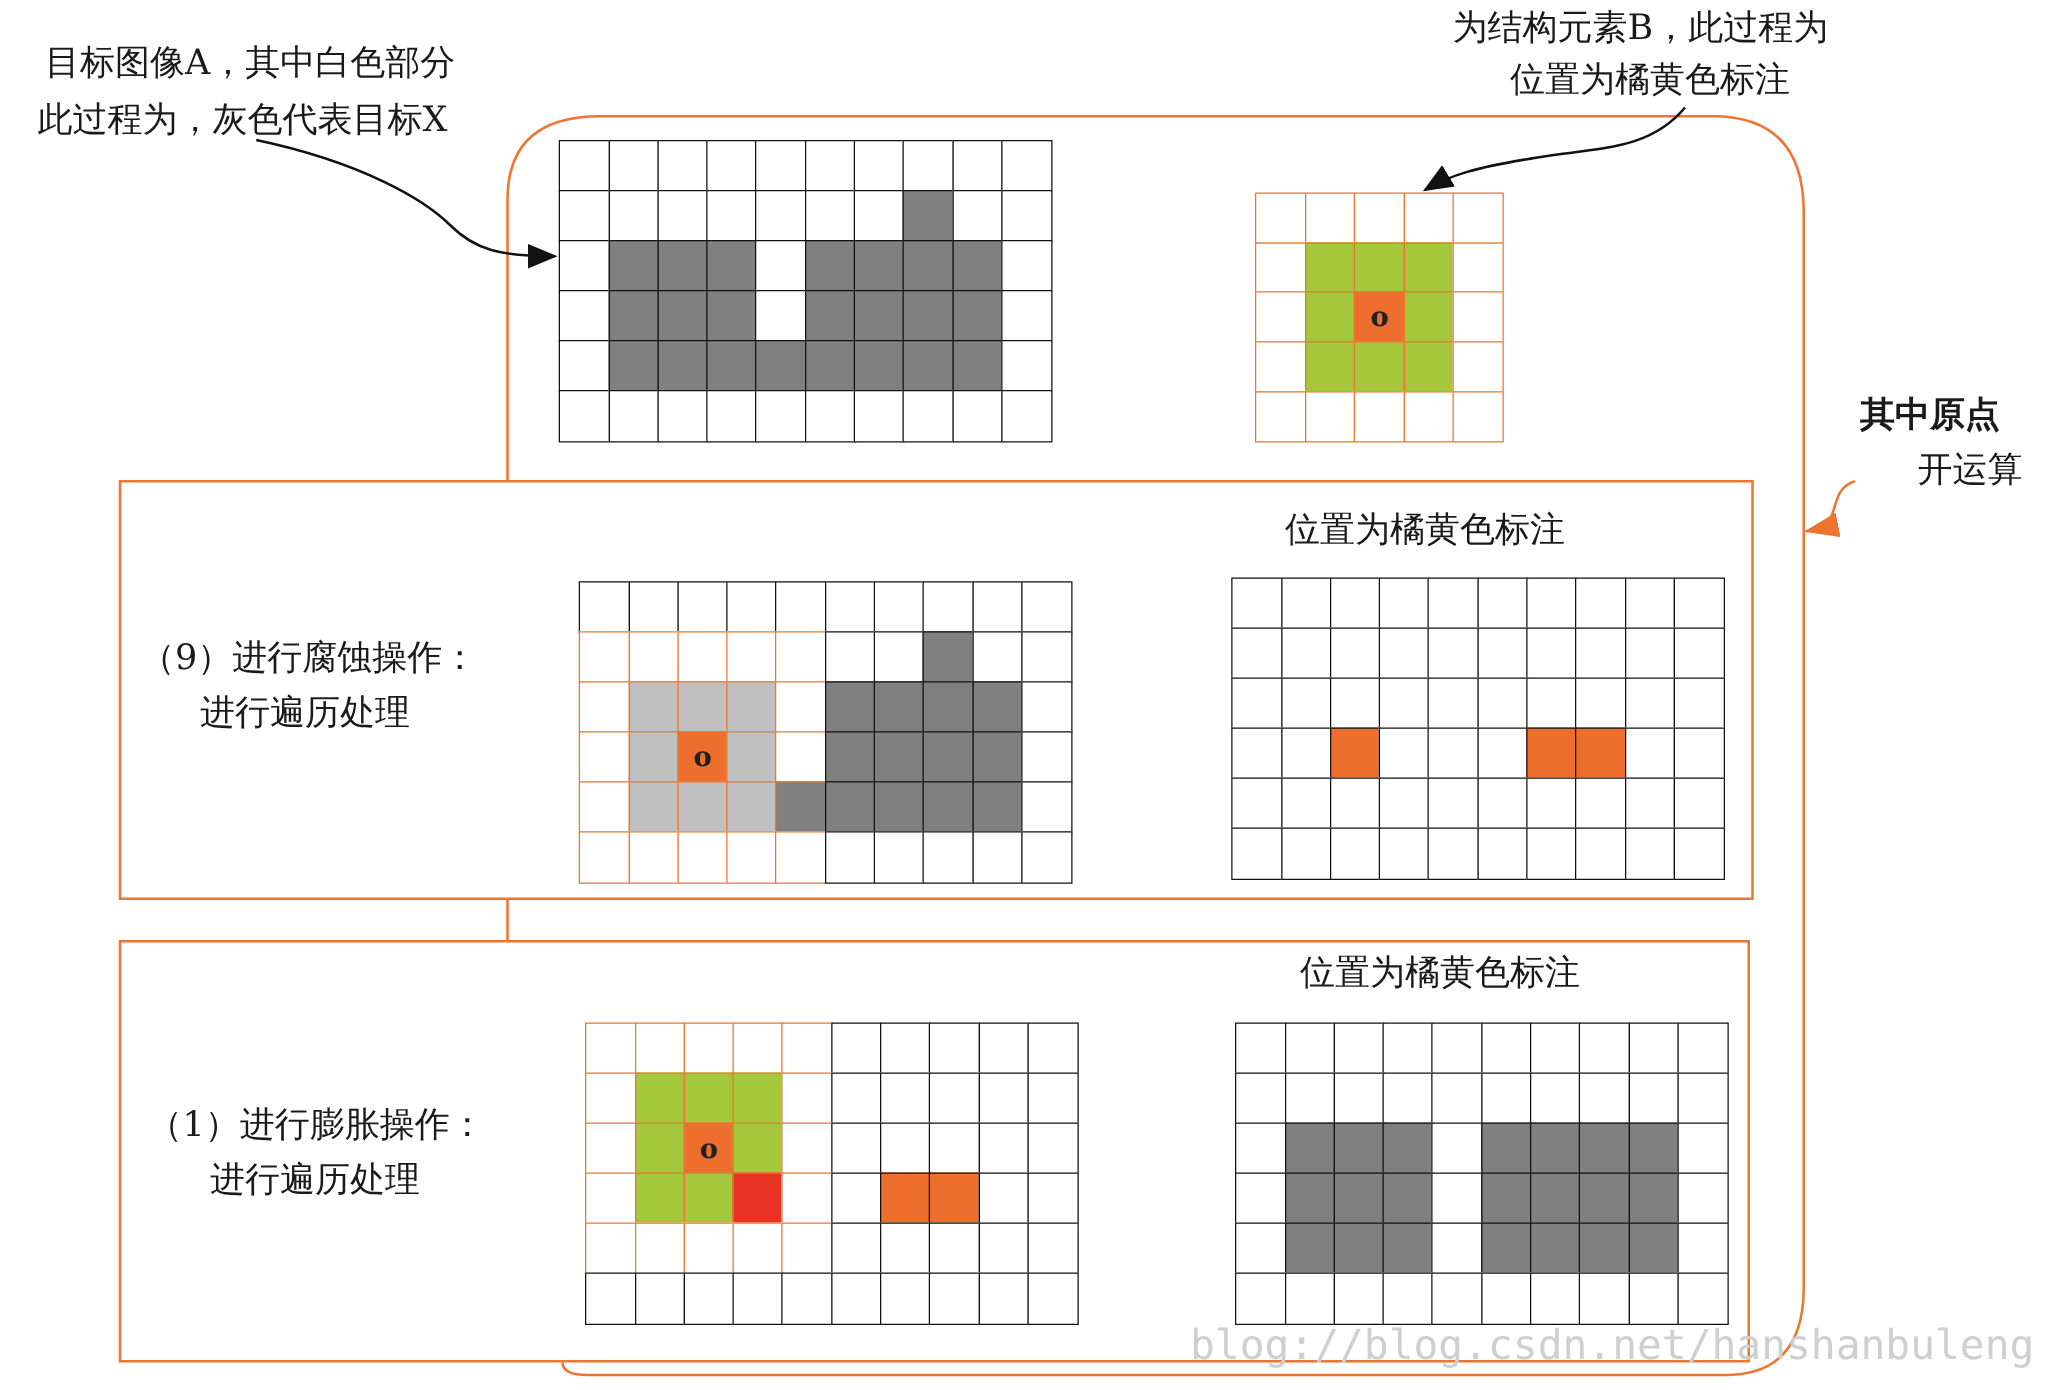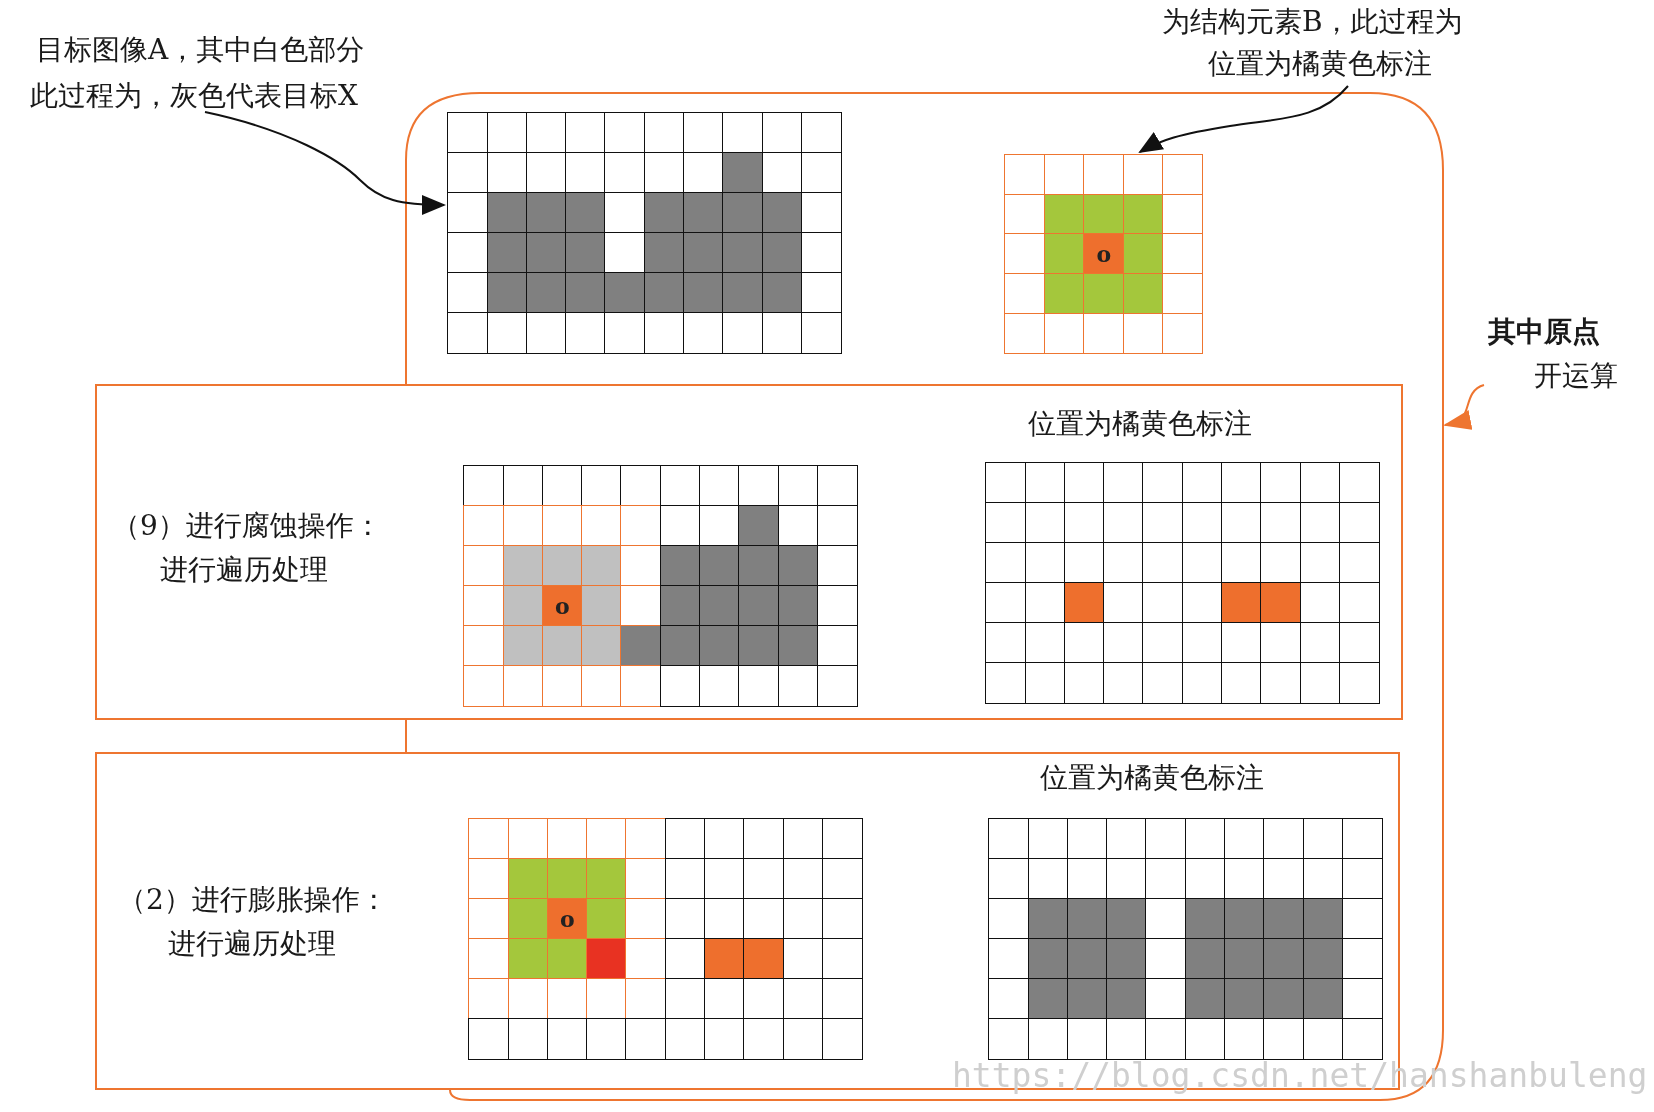--- a/index.html
+++ b/index.html
@@ -42,21 +42,21 @@
 <div class="txt" style="left:36px;top:28px;">目标图像A，其中白色部分</div>
 <div class="txt" style="left:30px;top:74px;">此过程为，灰色代表目标X</div>
 <div class="txt" style="left:1162px;top:0px;">为结构元素B，此过程为</div>
 <div class="txt" style="left:1208px;top:42px;">位置为橘黄色标注</div>
 <div class="txt" style="left:1488px;top:310px;font-weight:bold;">其中原点</div>
 <div class="txt" style="left:1534px;top:354px;font-weight:normal;">开运算</div>
 <div class="txt" style="left:1028px;top:402px;">位置为橘黄色标注</div>
 <div class="txt" style="left:1040px;top:756px;">位置为橘黄色标注</div>
 <div class="txt" style="left:112px;top:504px;">（9）进行腐蚀操作：</div>
 <div class="txt" style="left:160px;top:548px;">进行遍历处理</div>
-<div class="txt" style="left:118px;top:878px;">（2）进行膨胀操作：</div>
+<div class="txt" style="left:118px;top:878px;">（1）进行膨胀操作：</div>
 <div class="txt" style="left:168px;top:922px;">进行遍历处理</div>
 
 <div class="grid" style="left: 448px; top: 113px; grid-template-columns: repeat(10, 39.3px); grid-template-rows: repeat(6, 40px);">
     <div class="cell" style="background: rgb(255, 255, 255);"></div>
     <div class="cell" style="background: rgb(255, 255, 255);"></div>
     <div class="cell" style="background: rgb(255, 255, 255);"></div>
     <div class="cell" style="background: rgb(255, 255, 255);"></div>
     <div class="cell" style="background: rgb(255, 255, 255);"></div>
     <div class="cell" style="background: rgb(255, 255, 255);"></div>
     <div class="cell" style="background: rgb(255, 255, 255);"></div>
@@ -383,13 +383,13 @@
     <div class="cell" style="background: rgb(255, 255, 255);"></div>
     <div class="cell" style="background: rgb(255, 255, 255);"></div>
     <div class="cell" style="background: rgb(255, 255, 255);"></div>
     <div class="cell" style="background: rgb(255, 255, 255);"></div>
     <div class="cell" style="background: rgb(255, 255, 255);"></div>
     <div class="cell" style="background: rgb(255, 255, 255);"></div>
     <div class="cell" style="background: rgb(255, 255, 255);"></div>
     <div class="cell" style="background: rgb(255, 255, 255);"></div>
   </div>
 
-<div class="watermark" style="left:952px;top:1056px;">https://blog.csdn.net/hanshanbuleng</div>
+<div class="watermark" style="left:952px;top:1056px;">blog://blog.csdn.net/hanshanbuleng</div>
 
 </body></html>

